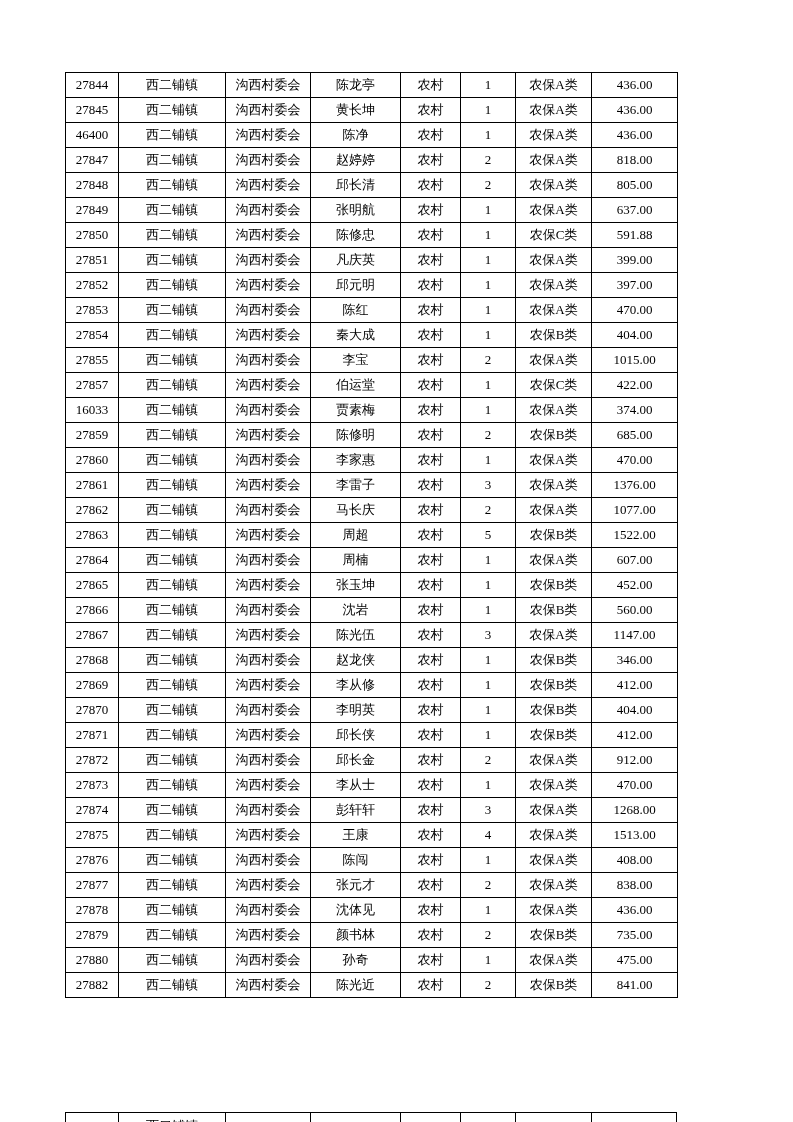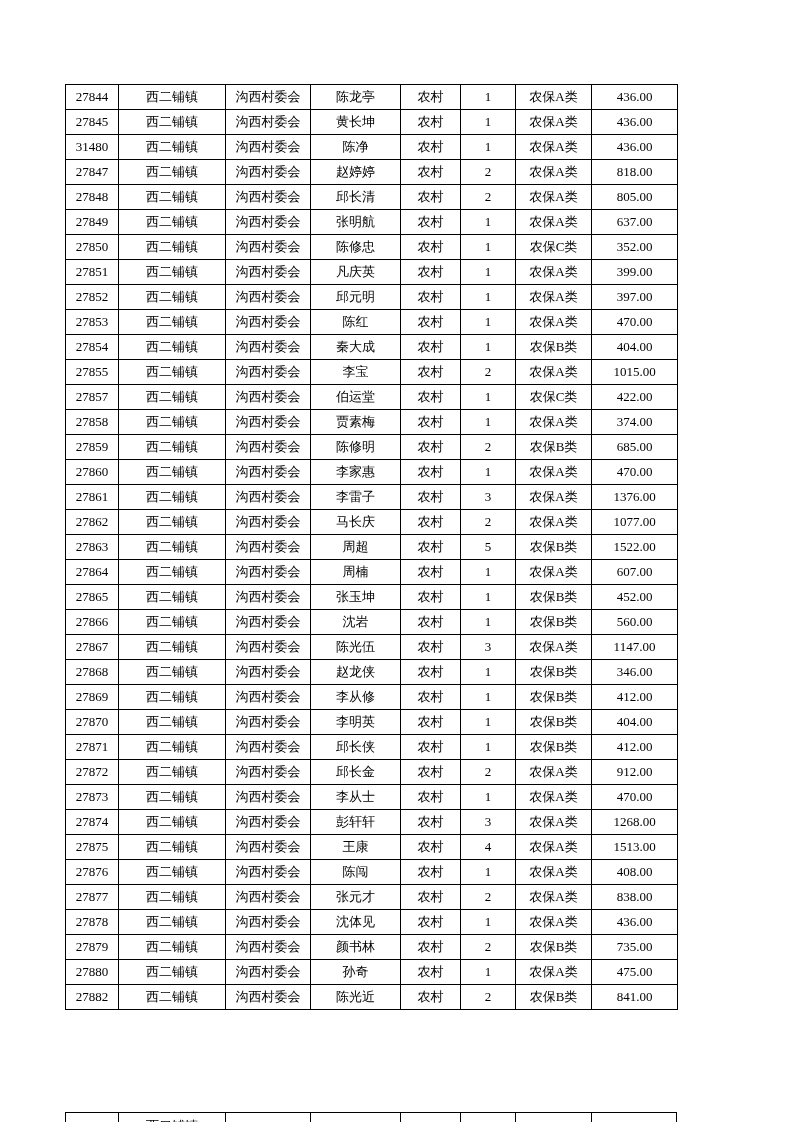--- a/index.html
+++ b/index.html
@@ -9,21 +9,21 @@
     height: 1122px;
     background: #ffffff;
     position: relative;
     overflow: hidden;
     font-family: "Liberation Serif", "DejaVu Serif", serif;
     color: #000000;
   }
   .data-table {
     position: absolute;
     left: 65px;
-    top: 84px;
+    top: 72px;
     width: 612px;
     border-collapse: collapse;
     table-layout: fixed;
   }
   .data-table td {
     border: 1px solid #000000;
     height: 25px;
     padding: 0 2px;
     text-align: center;
     vertical-align: middle;
@@ -85,21 +85,21 @@
         <td>27845</td>
         <td>西二铺镇</td>
         <td>沟西村委会</td>
         <td>黄长坤</td>
         <td>农村</td>
         <td>1</td>
         <td>农保A类</td>
         <td>436.00</td>
       </tr>
       <tr>
-        <td>31480</td>
+        <td>46400</td>
         <td>西二铺镇</td>
         <td>沟西村委会</td>
         <td>陈净</td>
         <td>农村</td>
         <td>1</td>
         <td>农保A类</td>
         <td>436.00</td>
       </tr>
       <tr>
         <td>27847</td>
@@ -132,21 +132,21 @@
         <td>637.00</td>
       </tr>
       <tr>
         <td>27850</td>
         <td>西二铺镇</td>
         <td>沟西村委会</td>
         <td>陈修忠</td>
         <td>农村</td>
         <td>1</td>
         <td>农保C类</td>
-        <td>352.00</td>
+        <td>591.88</td>
       </tr>
       <tr>
         <td>27851</td>
         <td>西二铺镇</td>
         <td>沟西村委会</td>
         <td>凡庆英</td>
         <td>农村</td>
         <td>1</td>
         <td>农保A类</td>
         <td>399.00</td>
@@ -195,21 +195,21 @@
         <td>27857</td>
         <td>西二铺镇</td>
         <td>沟西村委会</td>
         <td>伯运堂</td>
         <td>农村</td>
         <td>1</td>
         <td>农保C类</td>
         <td>422.00</td>
       </tr>
       <tr>
-        <td>27858</td>
+        <td>16033</td>
         <td>西二铺镇</td>
         <td>沟西村委会</td>
         <td>贾素梅</td>
         <td>农村</td>
         <td>1</td>
         <td>农保A类</td>
         <td>374.00</td>
       </tr>
       <tr>
         <td>27859</td>

